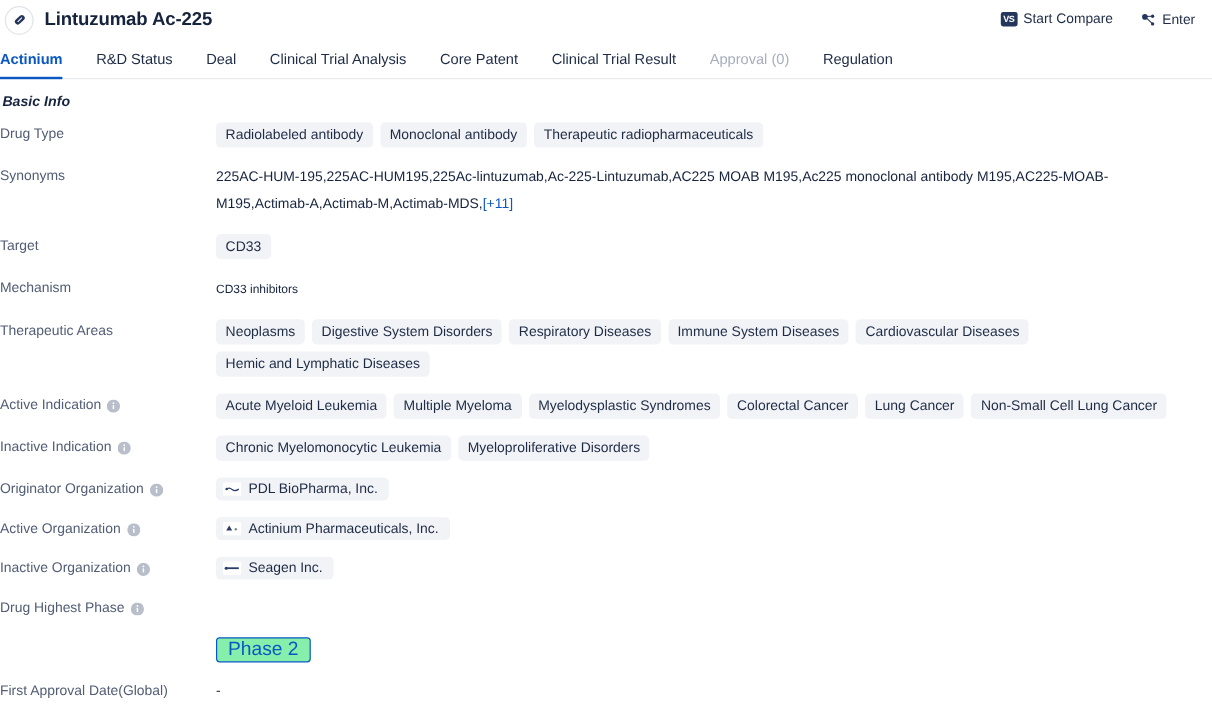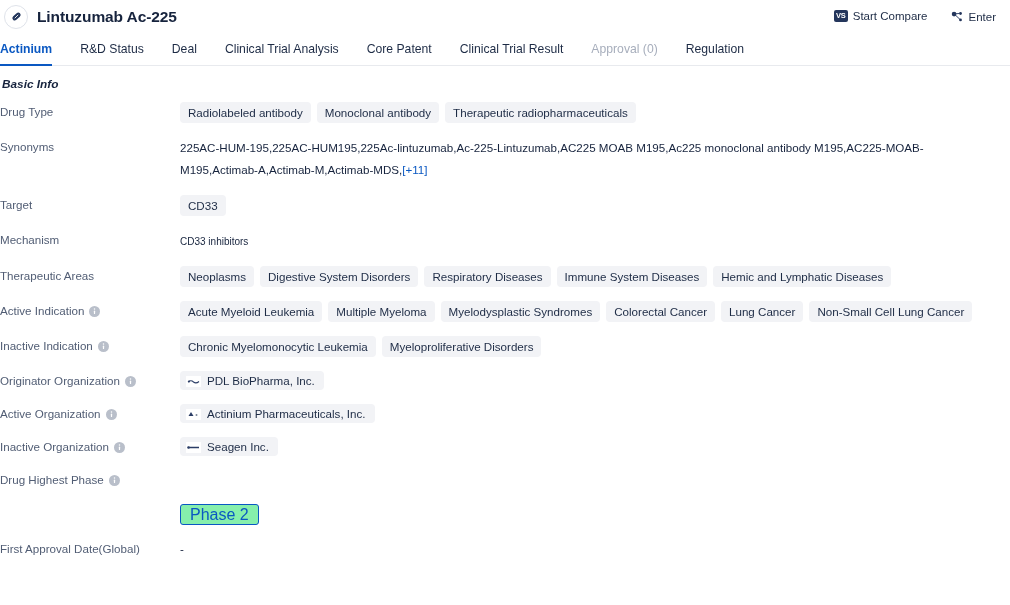--- a/index.html
+++ b/index.html
@@ -144,21 +144,21 @@
     border-radius: 4px;
     padding: 4px 8px;
     font-size: 11.6px;
     color: #1d2b45;
     line-height: 13px;
     white-space: nowrap;
     cursor: pointer;
   }
   .chip.org {
     display: flex;
-    align-items: flex-end;
+    align-items: center;
     gap: 6px;
     padding: 3px 9px 3px 6px;
   }
   .org-logo {
     width: 15px; height: 11px;
     background: #ffffff;
     border-radius: 1px;
     flex: 0 0 auto;
     display: block;
   }
@@ -287,20 +287,21 @@
 
   <div class="info-row">
     <div class="row-label">
       <span>Therapeutic Areas</span>
     </div>
     <div class="row-value">
       <span class="chip">Neoplasms</span>
       <span class="chip">Digestive System Disorders</span>
       <span class="chip">Respiratory Diseases</span>
       <span class="chip">Immune System Diseases</span>
+      <span class="chip">Cardiovascular Diseases</span>
       <span class="chip">Hemic and Lymphatic Diseases</span>
     </div>
   </div>
 
   <div class="info-row">
     <div class="row-label">
       <span>Active Indication</span>
       <svg class="info-icon" viewBox="0 0 16 16">
         <circle cx="8" cy="8" r="8" fill="#b9bfca"></circle>
         <rect x="7.1" y="6.6" width="1.8" height="5.2" rx="0.9" fill="#ffffff"></rect>

